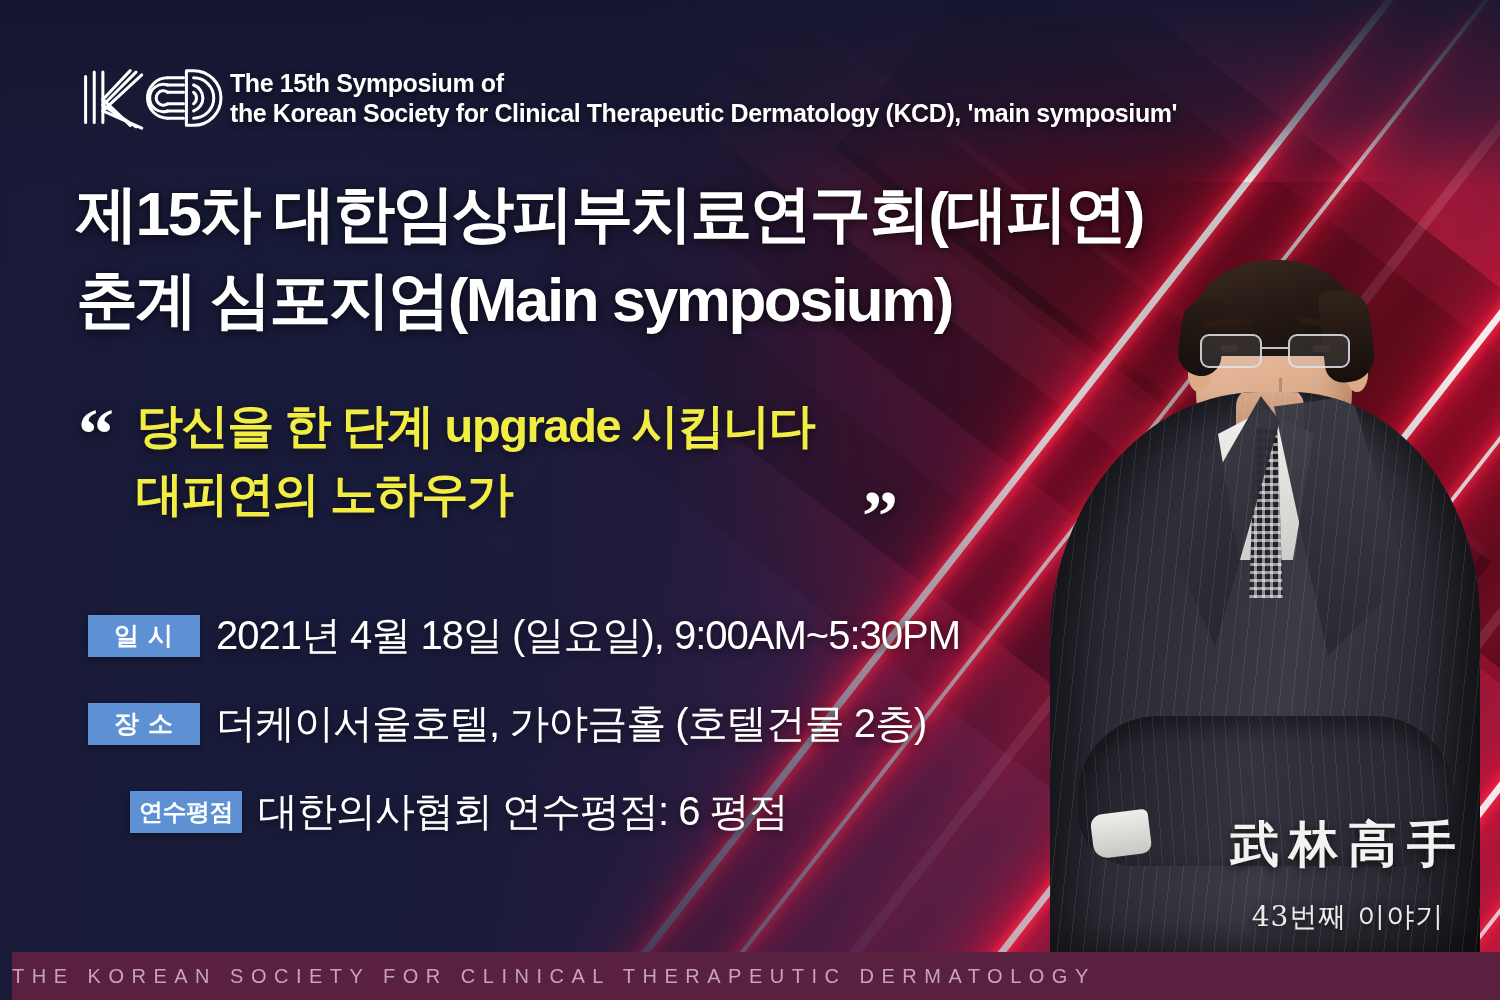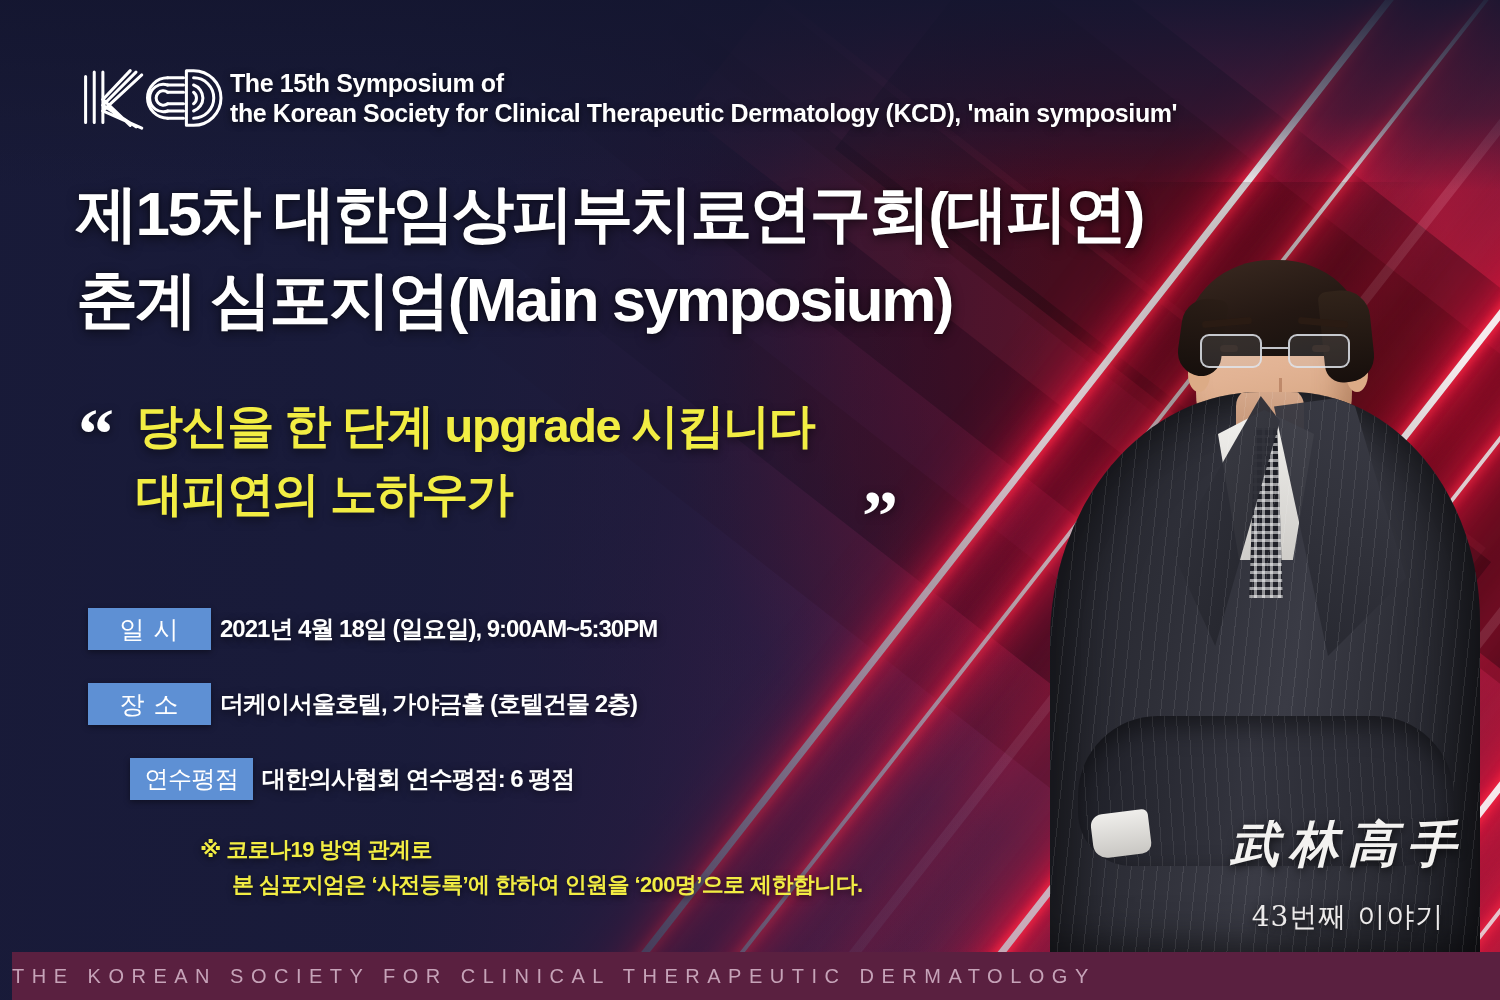--- a/index.html
+++ b/index.html
@@ -227,31 +227,31 @@
     margin-left:58px;
     color:#f2ed43; font-size:47px; font-weight:bold; line-height:1.45;
     letter-spacing:-1.4px;
     text-shadow:0 3px 10px rgba(0,0,0,0.55);
   }
 
   
   .info{ position:absolute; left:88px; top:608px; }
   .row{ display:flex; align-items:center; margin-bottom:33px; }
   .badge{
-    width:123px; height:42px; flex:none;
+    width:112px; height:42px; flex:none;
     background:#5e90d4;
-    color:#ffffff; font-size:25px; font-weight:normal;
+    color:#ffffff; font-size:25px; font-weight:bold;
     display:flex; align-items:center; justify-content:center;
     letter-spacing:1px;
     box-shadow:0 2px 6px rgba(0,0,0,0.4);
   }
   .badge.tight{ letter-spacing:-0.5px; font-size:24px;margin-left:42px; }
   .row .val{
-    margin-left:9px; color:#ffffff;
-    font-size:24px; font-weight:bold; letter-spacing:-1px;
+    margin-left:16px; color:#ffffff;
+    font-size:40px; font-weight:normal; letter-spacing:-1px;
     text-shadow:0 2px 8px rgba(0,0,0,0.6);
     white-space:nowrap;
   }
 
   
   .note{
     position:absolute; left:200px; top:832px;
     color:#f2ed43; font-size:22px; font-weight:bold; line-height:1.6;
     letter-spacing:-0.6px;
     text-shadow:0 2px 7px rgba(0,0,0,0.6);
@@ -259,21 +259,21 @@
   }
   .note .l2{ padding-left:32px; }
 
   
   .callig{
     position:absolute; right:34px; bottom:64px; text-align:center; pointer-events:none;
   }
   .callig .han{
     font-family:"DejaVu Serif","Liberation Serif",serif;
     font-size:49px; font-weight:bold; color:#f3f2f0;
-    letter-spacing:10px; font-style:italic;
+    letter-spacing:10px; 
     text-shadow:0 3px 10px rgba(0,0,0,0.75);
   }
   .callig .sub{
     margin-top:20px;
     font-family:"DejaVu Serif","Liberation Serif",serif;
     font-size:28px; color:#eceaea; letter-spacing:1px;
     text-shadow:0 2px 8px rgba(0,0,0,0.75);
   }
 
   
@@ -392,24 +392,20 @@
     <div class="row">
       <div class="badge">장 소</div>
       <div class="val">더케이서울호텔, 가야금홀 (호텔건물 2층)</div>
     </div>
     <div class="row">
       <div class="badge tight">연수평점</div>
       <div class="val">대한의사협회 연수평점: 6 평점</div>
     </div>
   </div>
 
-  <div class="note">
-    <div>※ 코로나19 방역 관계로</div>
-    <div class="l2">본 심포지엄은 ‘사전등록’에 한하여 인원을 ‘200명’으로 제한합니다.</div>
-  </div>
 
   <div class="callig">
     <div class="han">武林高手</div>
     <div class="sub">43번째 이야기</div>
   </div>
 
   <div class="footer">
     <span>THE KOREAN SOCIETY FOR CLINICAL THERAPEUTIC DERMATOLOGY</span>
   </div>
 

